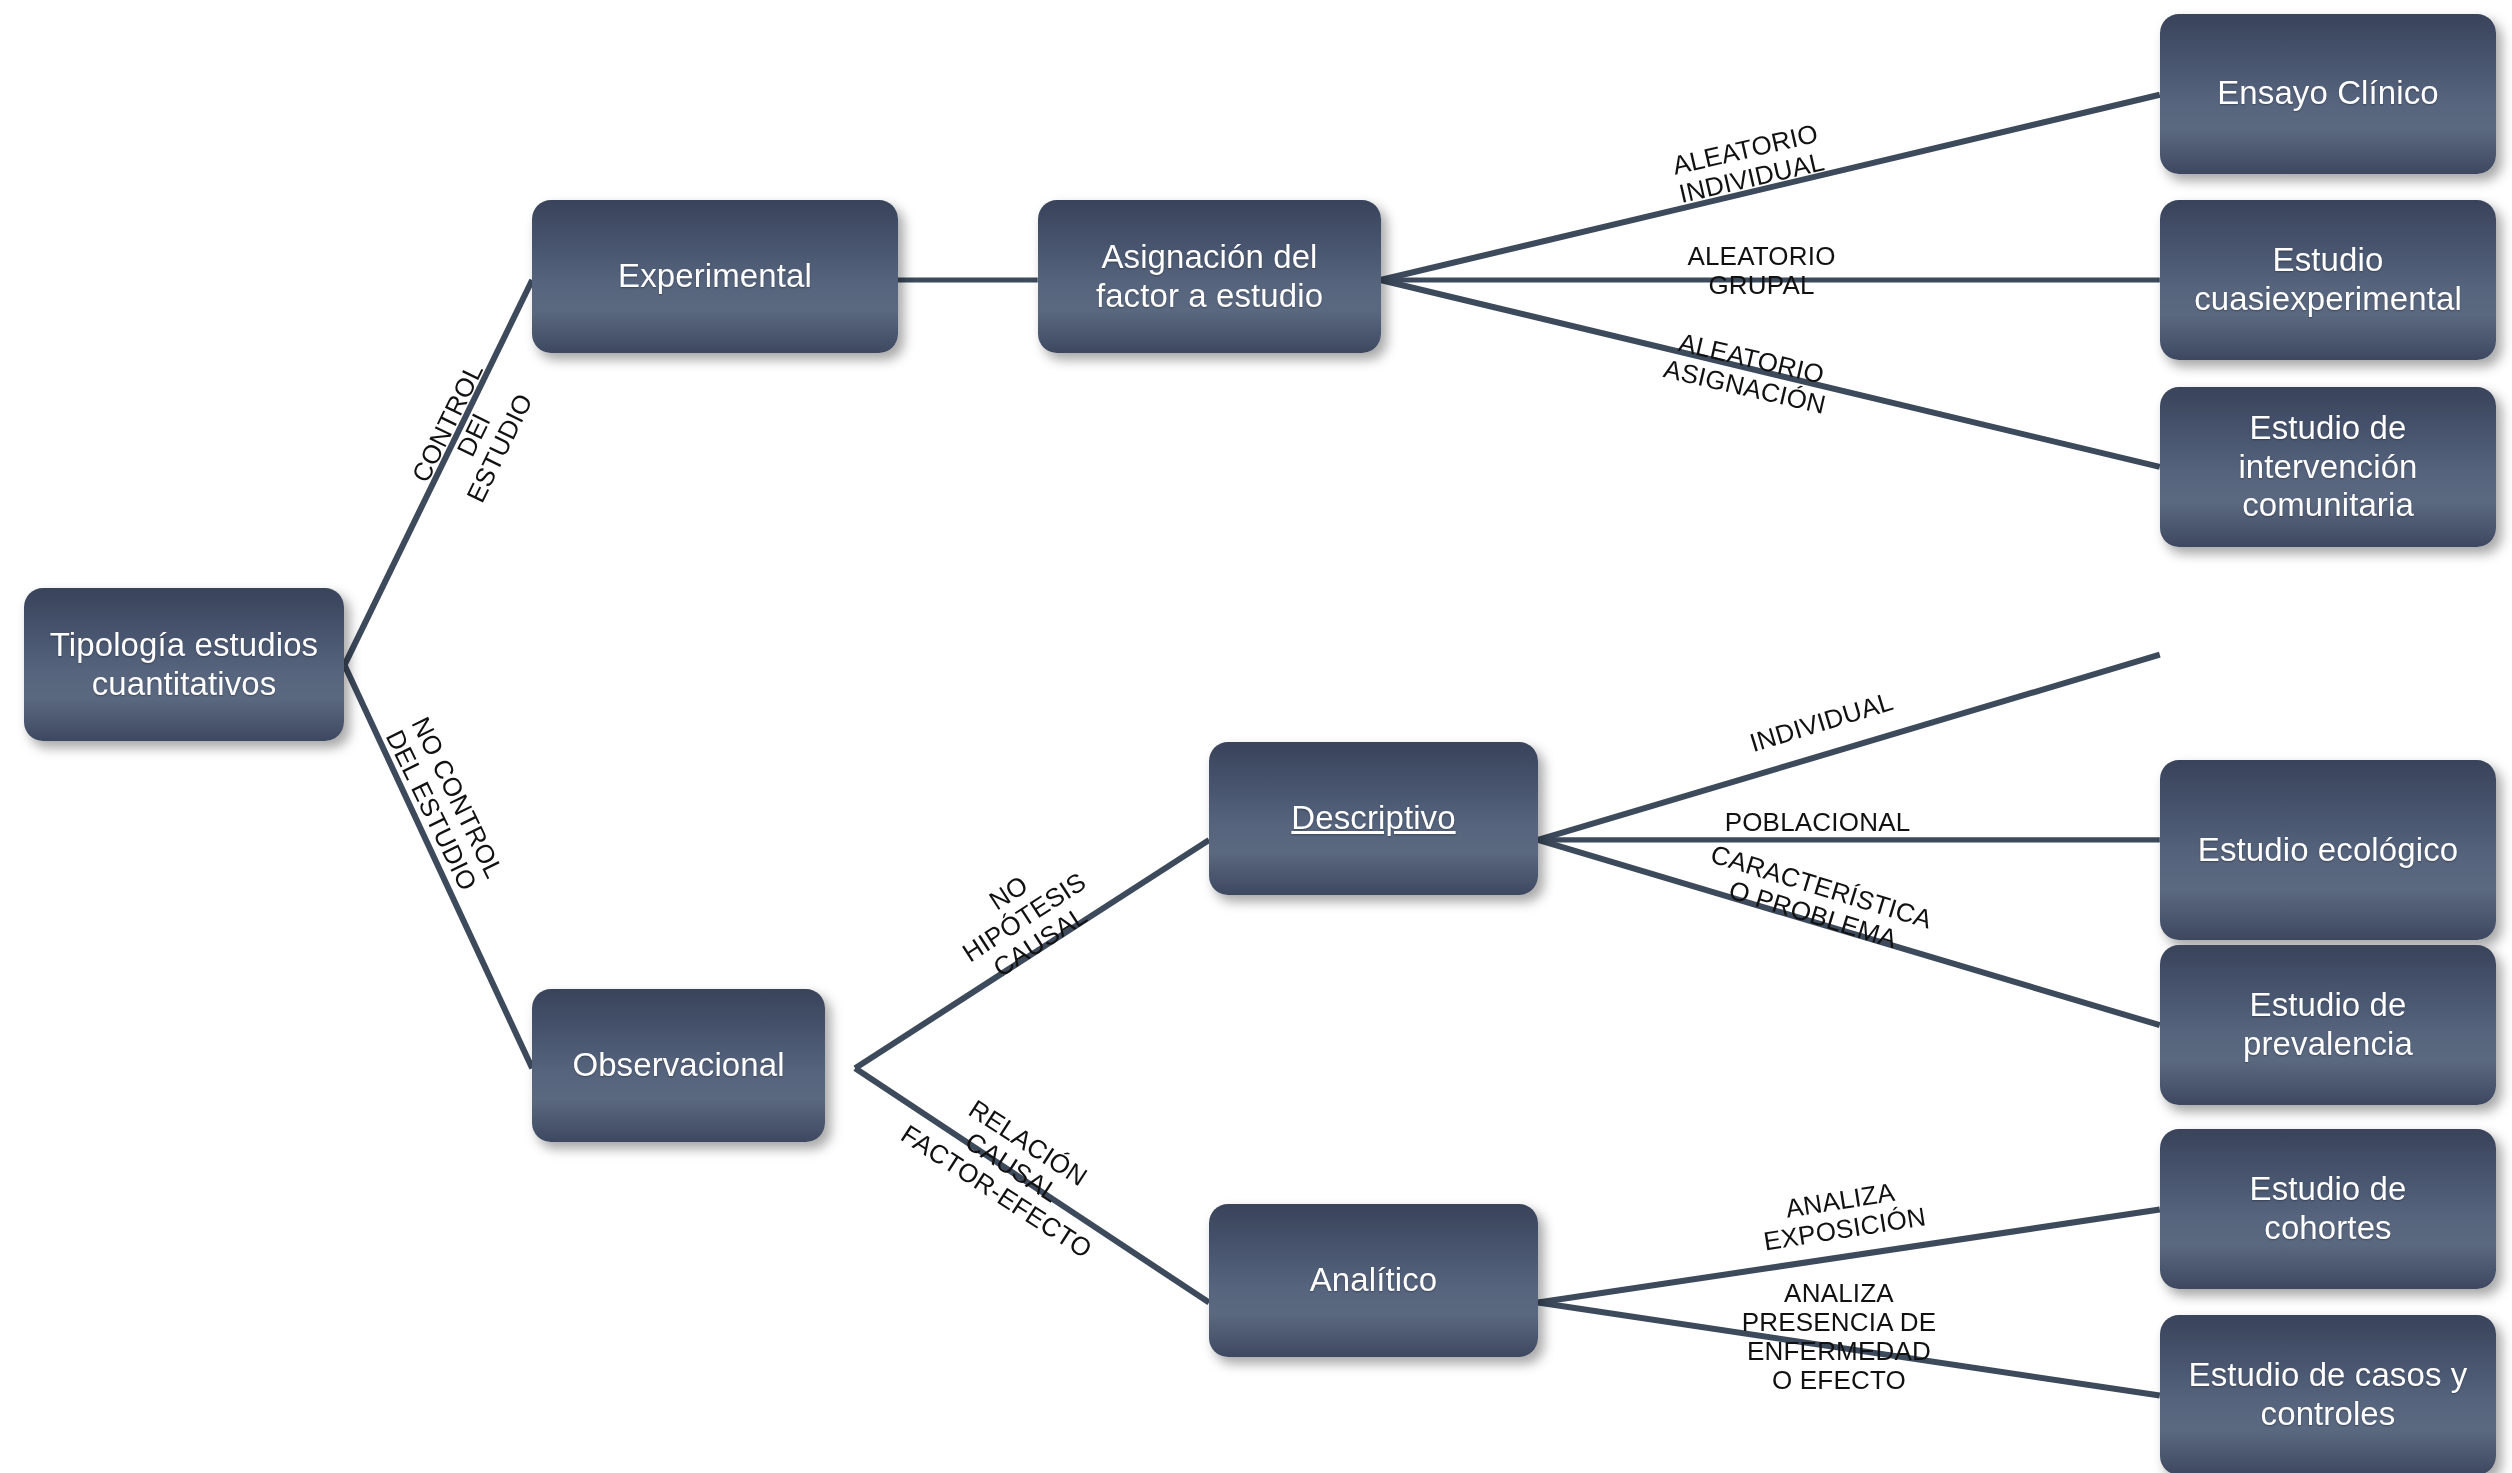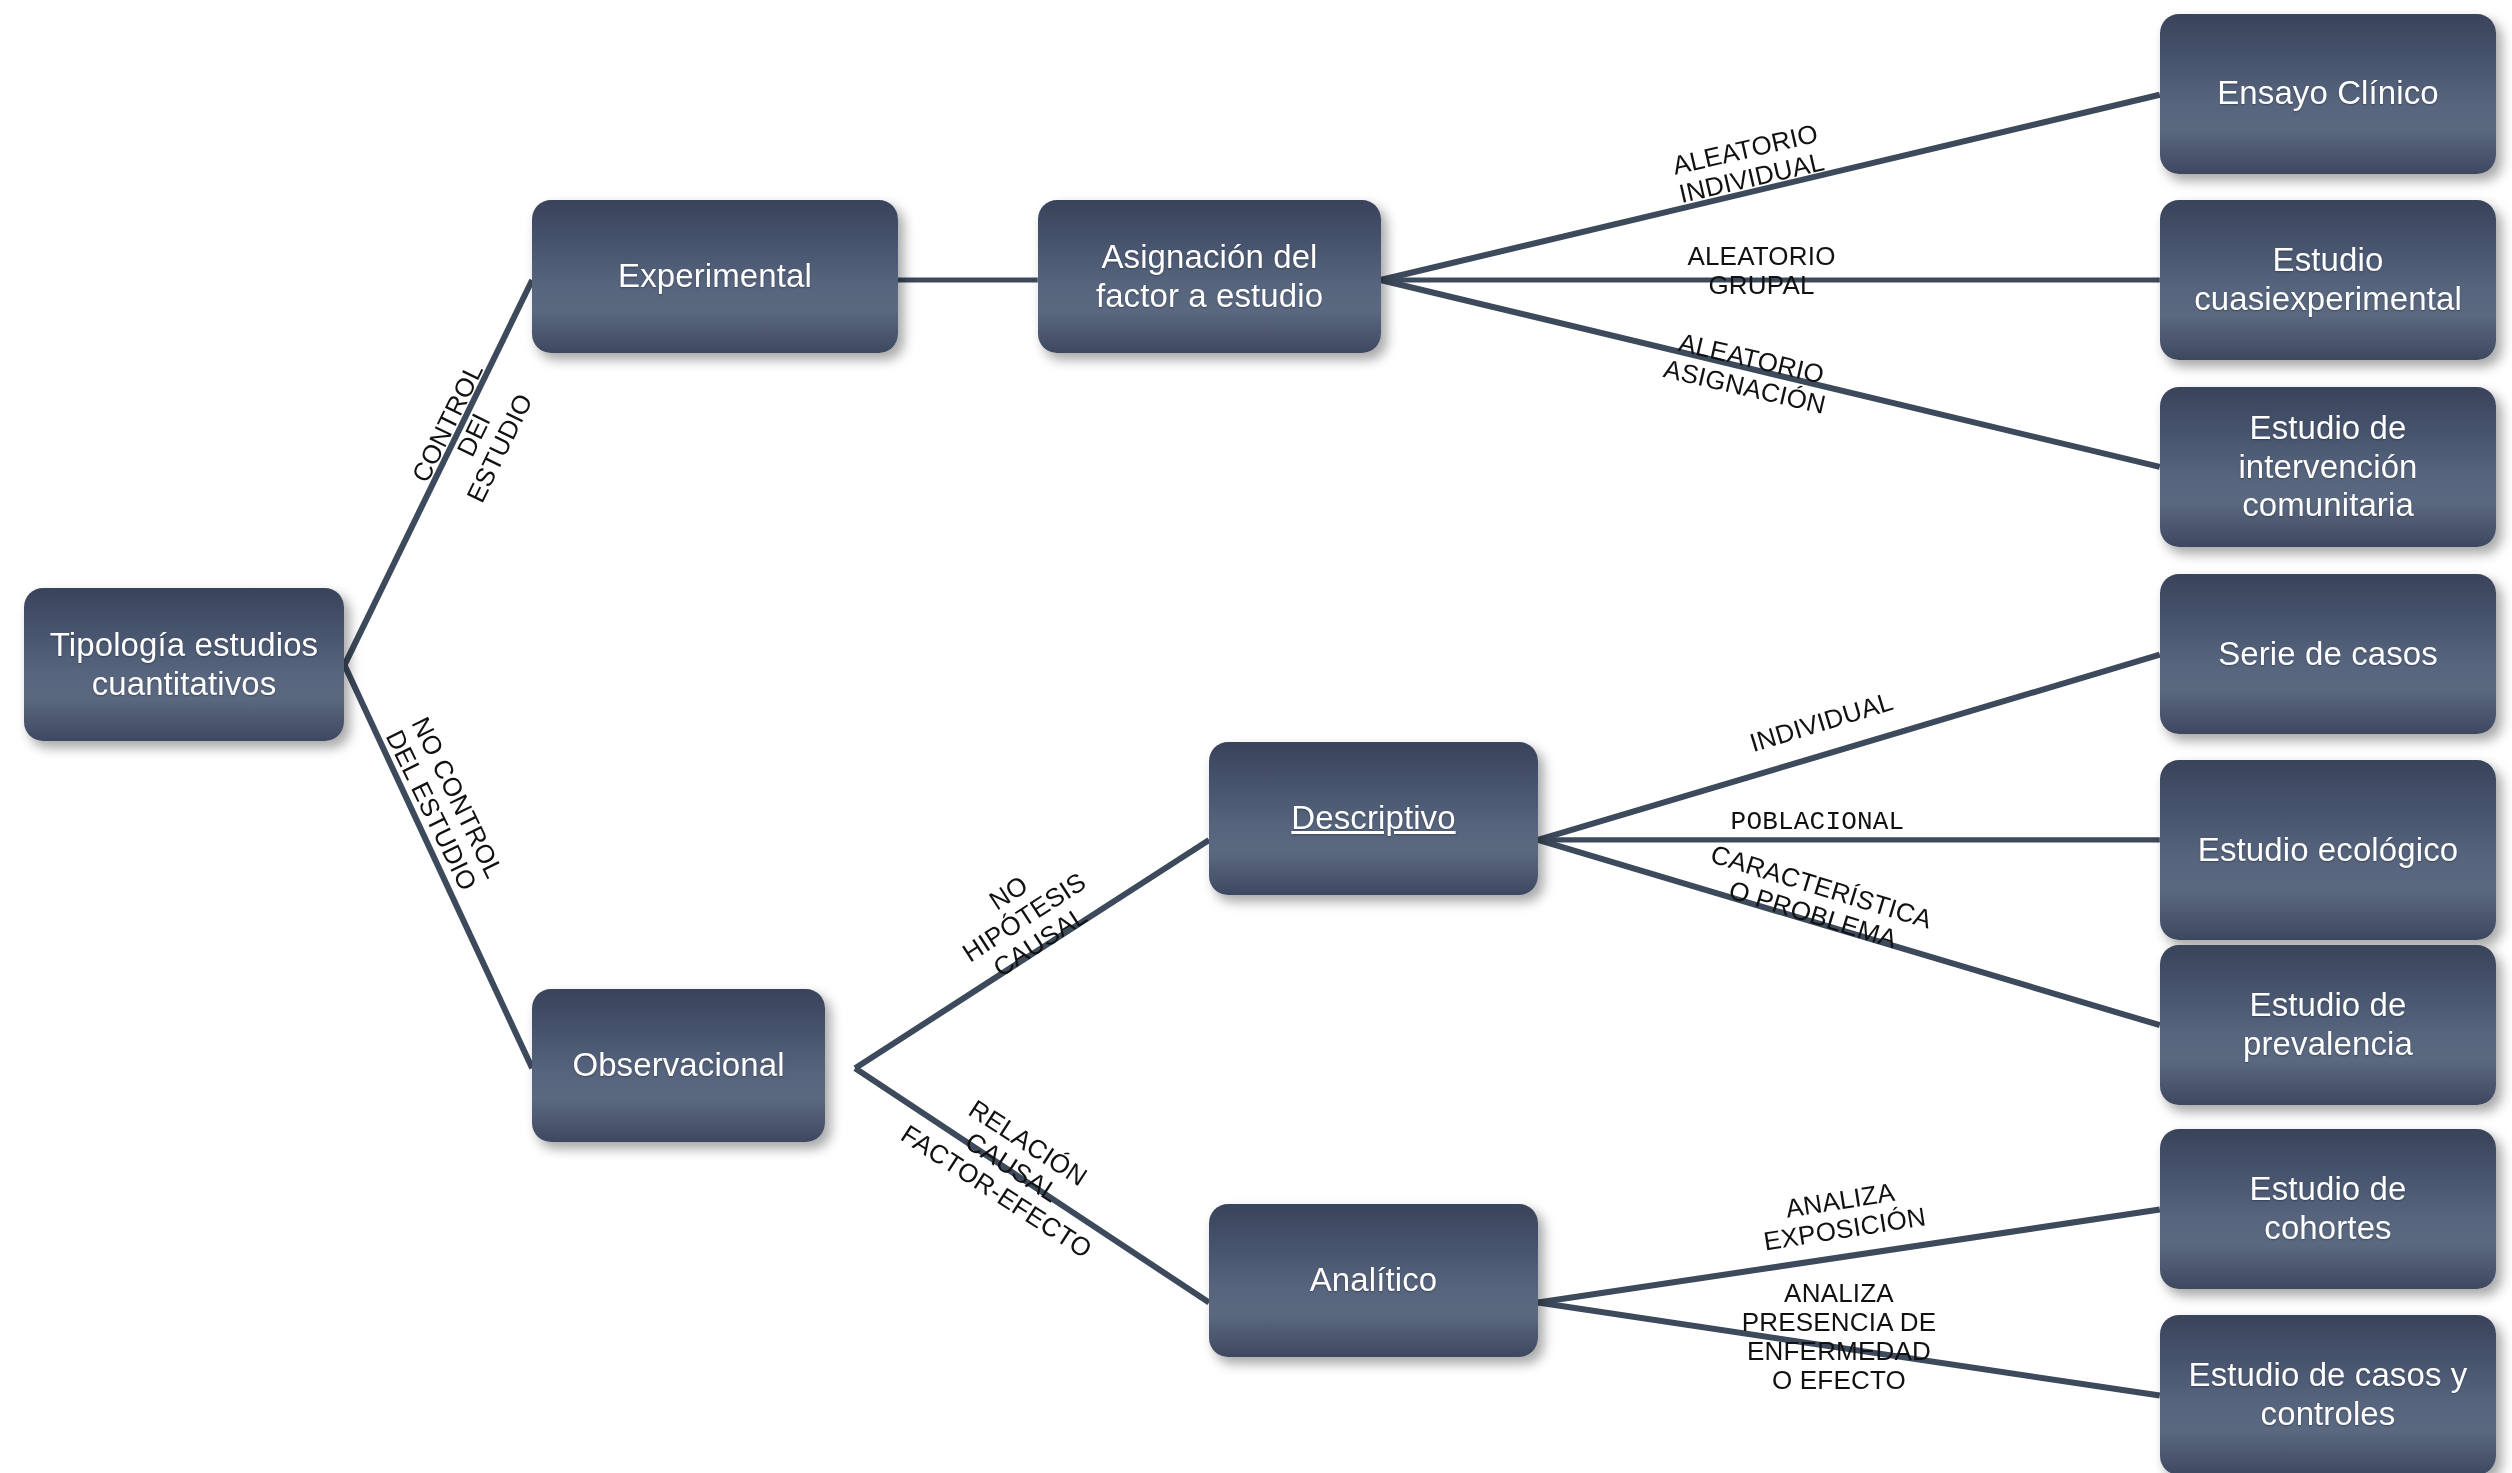--- a/index.html
+++ b/index.html
@@ -128,23 +128,20 @@
     <span style="white-space:pre-line;">Estudio
 cuasiexperimental</span>
   </div>
 
   <div class="node" style="left:2160px; top:387px; width:336px; height:160px;">
     <span style="white-space:pre-line;">Estudio de
 intervención
 comunitaria</span>
   </div>
 
-  <div class="node" style="left:2160px; top:574px; width:336px; height:160px;">
-    <span style="white-space:pre-line;">Serie de casos</span>
-  </div>
 
   <div class="node" style="left:2160px; top:760px; width:336px; height:180px;">
     <span style="white-space:pre-line;">Estudio ecológico</span>
   </div>
 
   <div class="node" style="left:2160px; top:945px; width:336px; height:160px;">
     <span style="white-space:pre-line;">Estudio de
 prevalencia</span>
   </div>
 
@@ -177,21 +174,21 @@
   <div class="elabel" style="left:904px; top:874px; width:241px; transform:rotate(-33deg);">NO
 HIPÓTESIS
 CAUSAL</div>
 
   <div class="elabel" style="left:870px; top:1124px; width:284px; transform:rotate(33deg);">RELACIÓN
 CAUSAL
 FACTOR-EFECTO</div>
 
   <div class="elabel" style="left:1701px; top:708px; width:241px; transform:rotate(-17deg);">INDIVIDUAL</div>
 
-  <div class="elabel" style="left:1697px; top:808px; width:241px;font-family:Liberation Mono, monospace;">POBLACIONAL</div>
+  <div class="elabel" style="left:1697px; top:808px; width:241px;">POBLACIONAL</div>
 
   <div class="elabel" style="left:1679px; top:872px; width:276px; transform:rotate(17deg);">CARACTERÍSTICA
 O PROBLEMA</div>
 
   <div class="elabel" style="left:1722px; top:1186px; width:241px; transform:rotate(-9deg);">ANALIZA
 EXPOSICIÓN</div>
 
   <div class="elabel" style="left:1697px; top:1279px; width:284px;">ANALIZA
 PRESENCIA DE
 ENFERMEDAD

